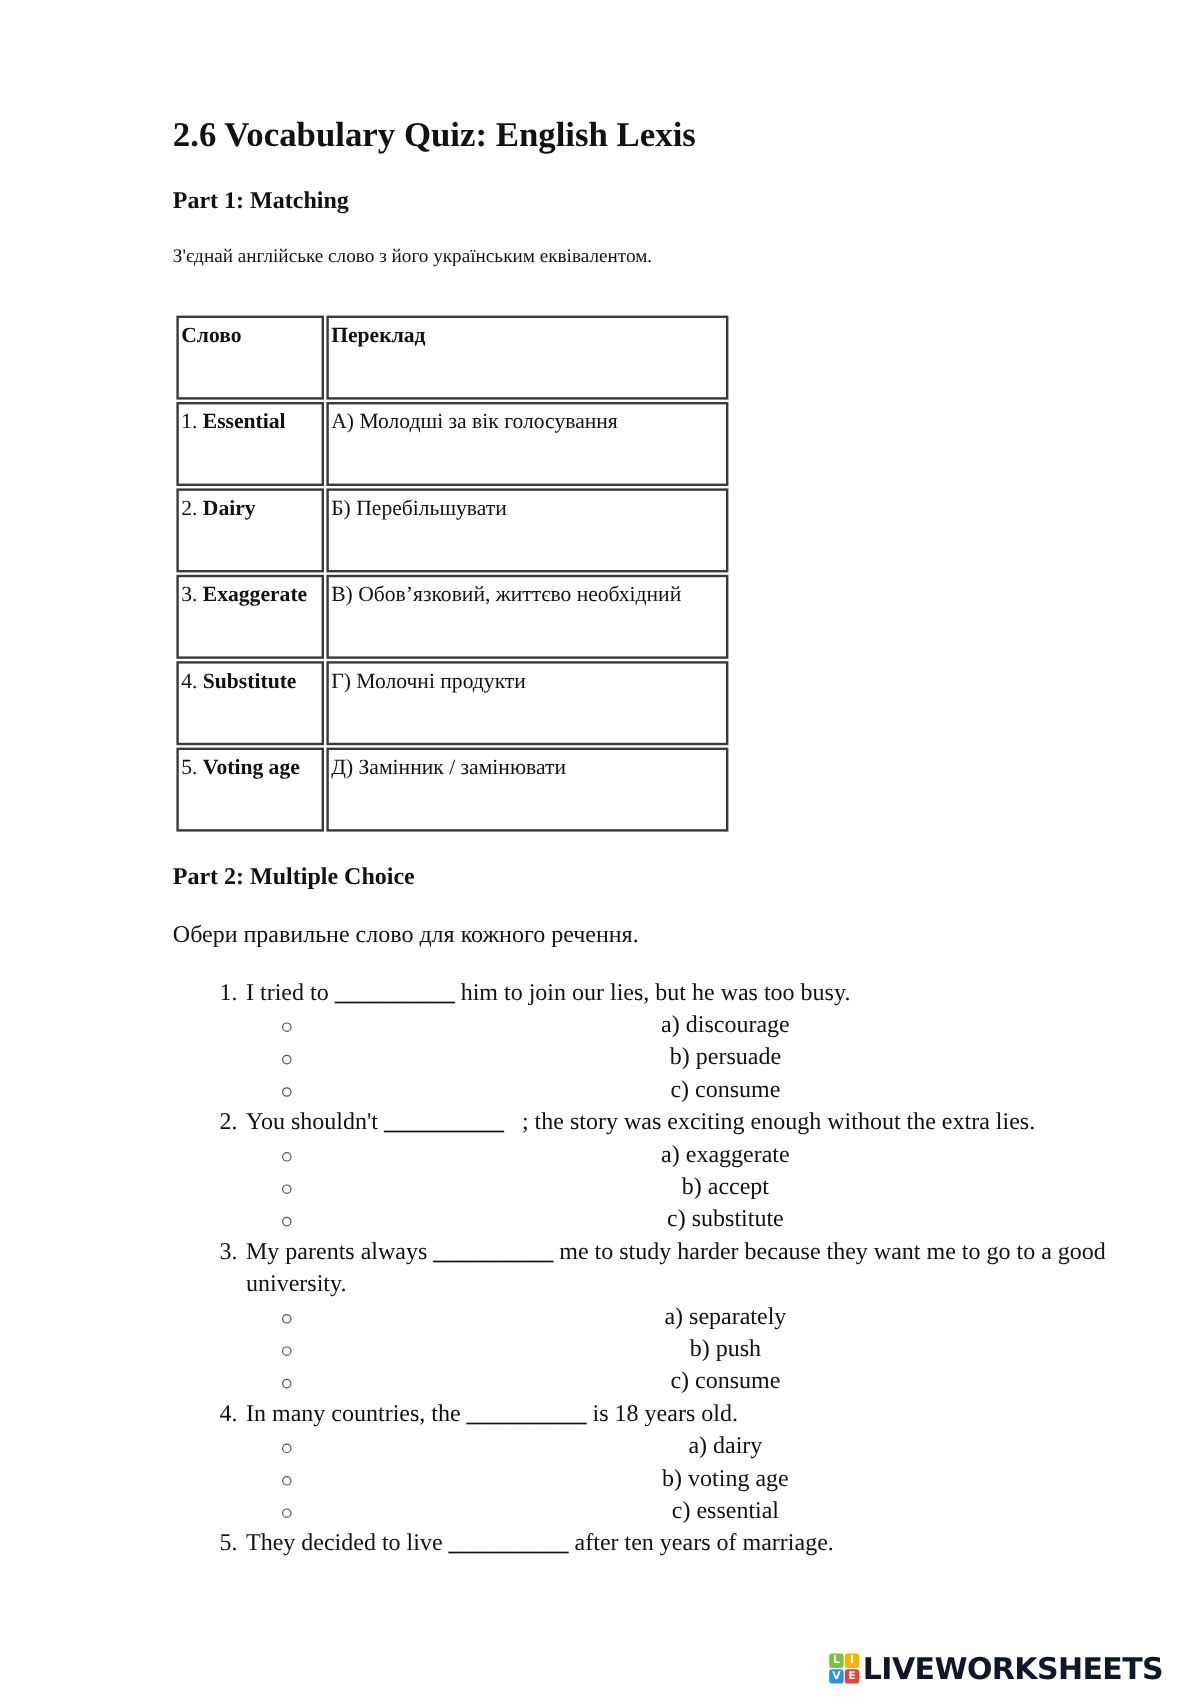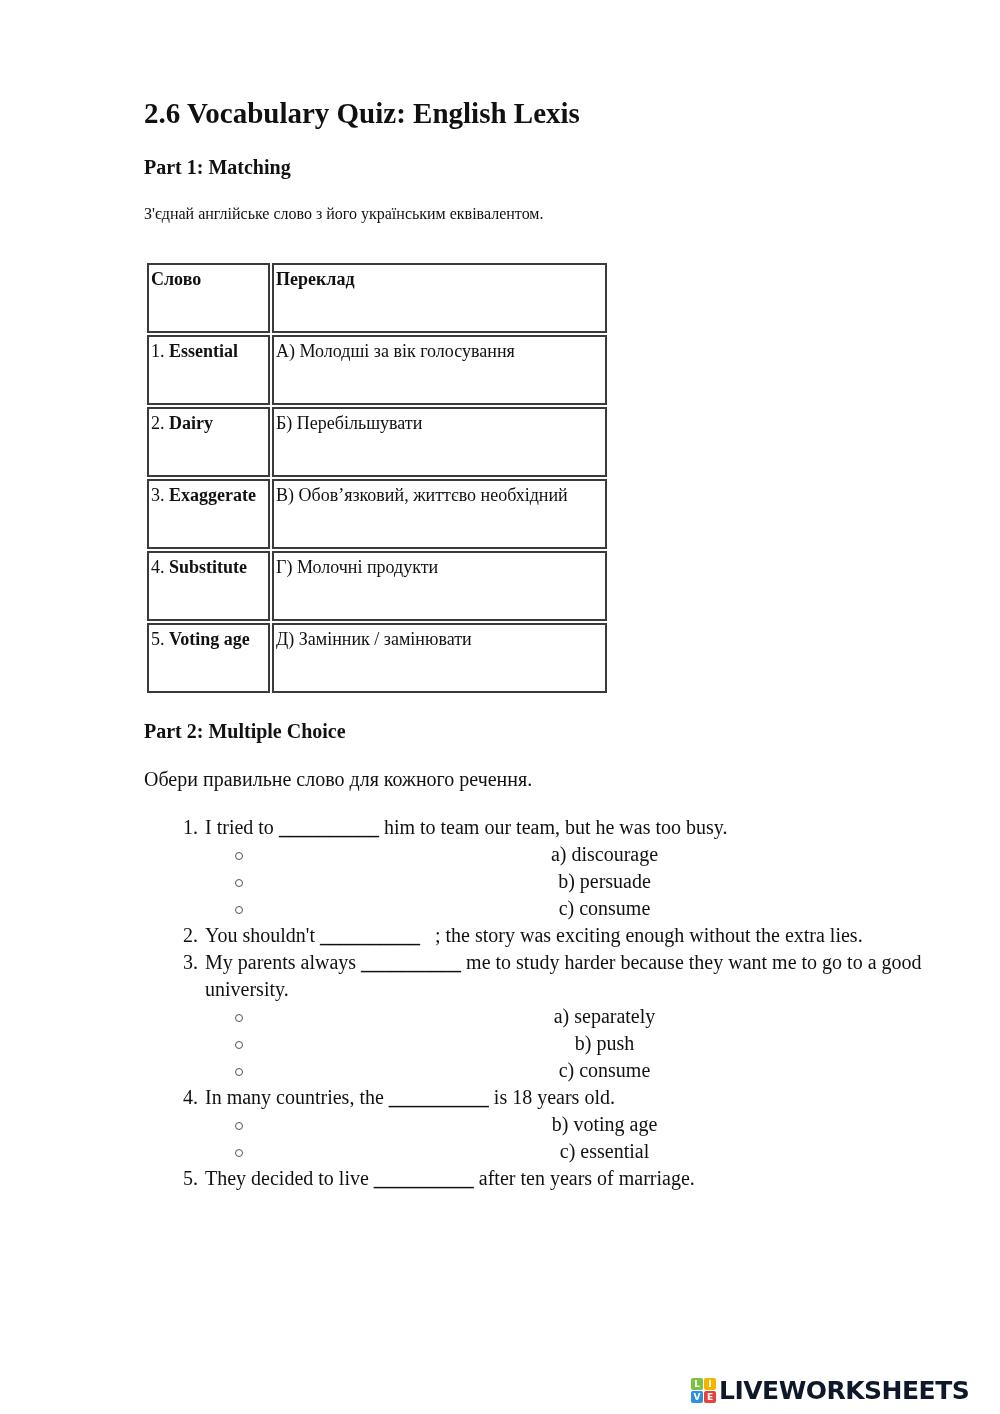--- a/index.html
+++ b/index.html
@@ -93,32 +93,37 @@
           <td class="col-word"><span>5.</span> <b>Voting age</b></td>
           <td class="col-tr">Д) Замінник / замінювати</td>
         </tr>
       </tbody>
   </table>
 
   <h2 class="p2-title">Part 2: Multiple Choice</h2>
   <div class="instr">Обери правильне слово для кожного речення.</div>
 
   <ol class="questions" id="questions">
-      <li><span style="white-space: pre-wrap;">I tried to </span><span class="blank">__________</span><span style="white-space: pre-wrap;"> him to team our team, but he was too busy.</span><ul class="options">
+      <li><span style="white-space: pre-wrap;">I tried to </span><span class="blank">__________</span><span style="white-space: pre-wrap;"> him to join our lies, but he was too busy.</span><ul class="options">
           <li><span class="bullet"></span><span>a) discourage</span></li>
           <li><span class="bullet"></span><span>b) persuade</span></li>
           <li><span class="bullet"></span><span>c) consume</span></li>
         </ul></li>
-      <li><span style="white-space: pre-wrap; text-align: right;">You shouldn't </span><span class="blank">__________</span><span style="white-space: pre-wrap; margin-left: 15px;">; the story was exciting enough without the extra lies.</span></li>
+      <li><span style="white-space: pre-wrap; text-align: right;">You shouldn't </span><span class="blank">__________</span><span style="white-space: pre-wrap; margin-left: 15px;">; the story was exciting enough without the extra lies.</span><ul class="options">
+          <li><span class="bullet"></span><span>a) exaggerate</span></li>
+          <li><span class="bullet"></span><span>b) accept</span></li>
+          <li><span class="bullet"></span><span>c) substitute</span></li>
+        </ul></li>
       <li><span style="white-space: pre-wrap;">My parents always </span><span class="blank">__________</span><span style="white-space: pre-wrap;"> me to study harder because they want me to go to a good university.</span><ul class="options">
           <li><span class="bullet"></span><span>a) separately</span></li>
           <li><span class="bullet"></span><span>b) push</span></li>
           <li><span class="bullet"></span><span>c) consume</span></li>
         </ul></li>
       <li><span style="white-space: pre-wrap;">In many countries, the </span><span class="blank">__________</span><span style="white-space: pre-wrap;"> is 18 years old.</span><ul class="options">
+          <li><span class="bullet"></span><span>a) dairy</span></li>
           <li><span class="bullet"></span><span>b) voting age</span></li>
           <li><span class="bullet"></span><span>c) essential</span></li>
         </ul></li>
       <li><span style="white-space: pre-wrap;">They decided to live </span><span class="blank">__________</span><span style="white-space: pre-wrap;"> after ten years of marriage.</span></li>
     </ol>
 </div>
 
 <div class="logo">
   <div class="logo-grid" id="logo-grid">
       <span style="background: rgb(124, 194, 66);">L</span>

